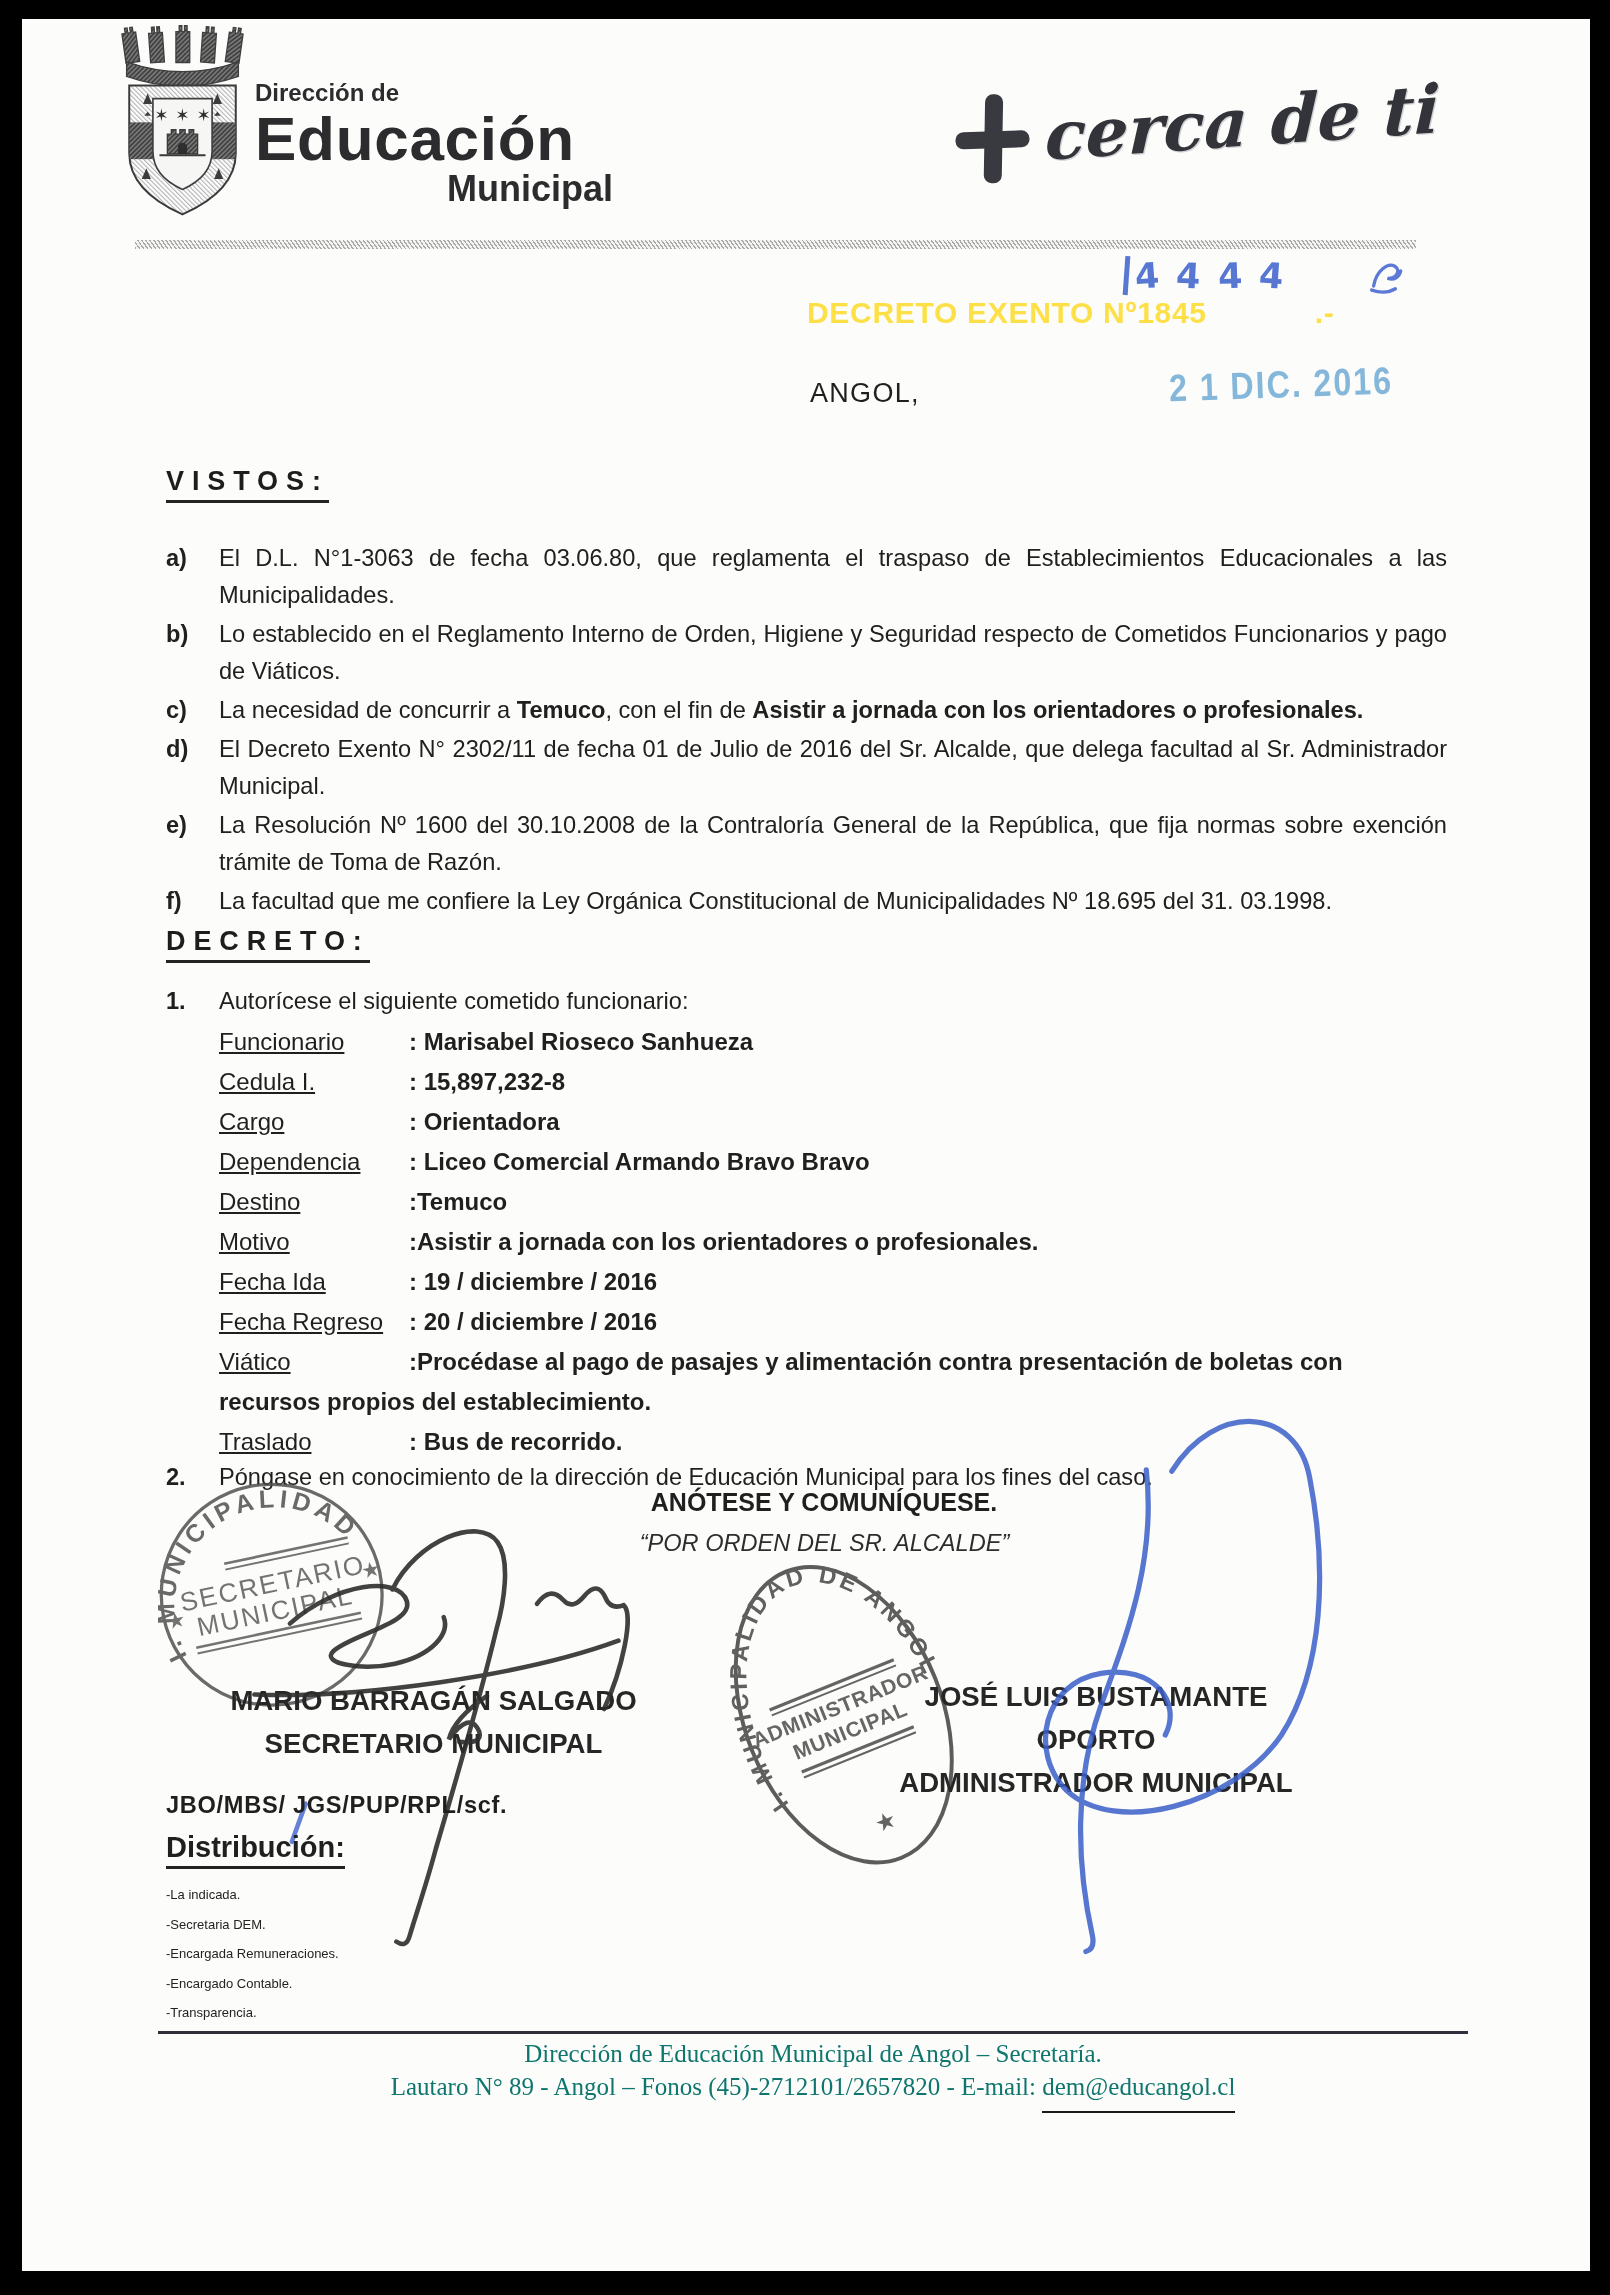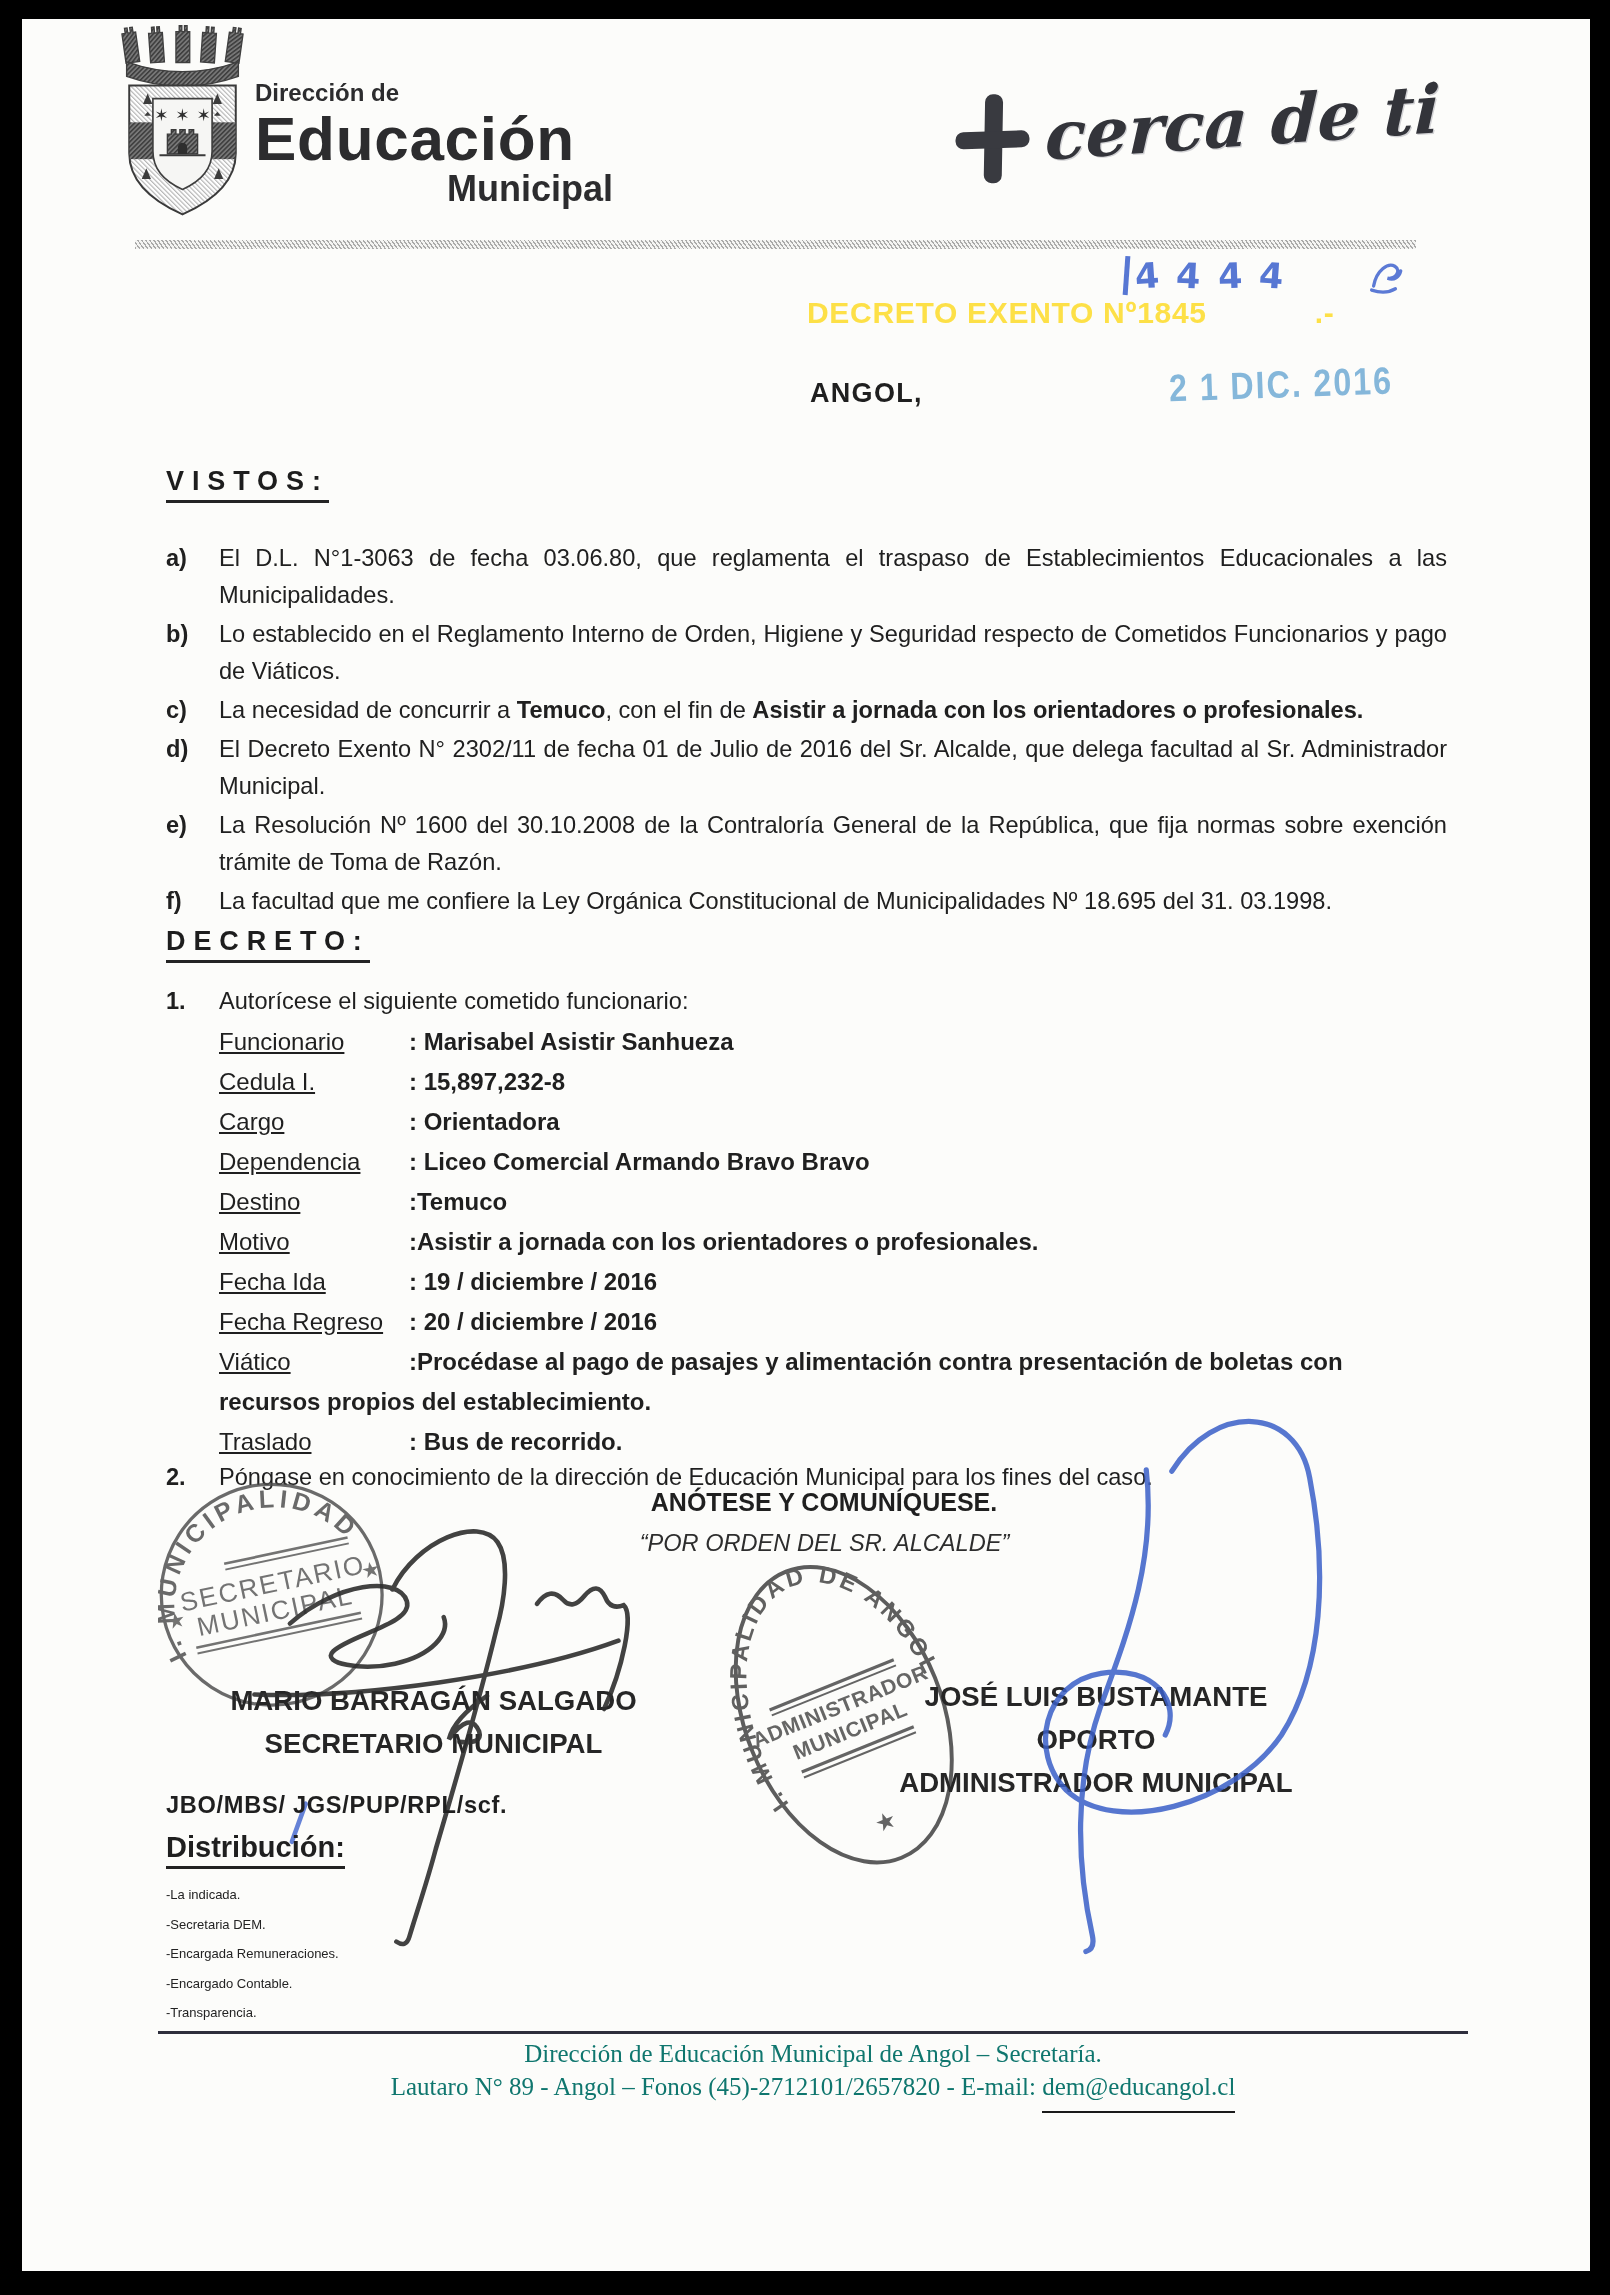--- a/index.html
+++ b/index.html
@@ -26,21 +26,21 @@
 
   
   #bluedigits{left:1124px;top:256px;display:flex;gap:17px;color:#4a6cd0;opacity:.92;
               font-family:"DejaVu Sans",sans-serif;font-weight:bold;font-size:35px;}
   #bluedigits .bar{width:4.6px;height:39px;background:#4a6cd0;transform:rotate(4deg);margin-right:-10.5px;}
   #bluedigits .d1{transform:rotate(-4deg);} #bluedigits .d2{transform:rotate(3deg);}
   #bluedigits .d3{transform:rotate(-2deg);} #bluedigits .d4{transform:rotate(4deg);}
   #bluemark{left:1367px;top:257px;}
   #decline{left:807px;top:296px;display:flex;font-size:30px;font-weight:bold;color:#fde047;letter-spacing:0.7px;}
   #decline .num{} #decline .suf{margin-left:108px;}
-  #angol{left:810px;top:378px;font-size:27px;font-weight:bold;letter-spacing:1.3px;}
+  #angol{left:810px;top:378px;font-size:27px;font-weight:normal;letter-spacing:1.3px;}
   #datestamp{left:1163px;top:365px;font-size:34px;font-weight:bold;letter-spacing:2px;color:#7cb2d8;
              transform:rotate(-2deg) scale(.95,1.12);opacity:.93;white-space:nowrap;}
 
   
   .sechead{font-size:27px;font-weight:bold;letter-spacing:7.9px;border-bottom:3.3px solid #242424;
            padding-bottom:3.3px;color:#1d1d1d;}
   #vistoshead{left:166px;top:466px;} #decretohead{left:166px;top:926px;}
 
   
   #vistos{left:166px;top:540px;width:1281px;font-size:23.6px;line-height:37px;color:#202020;}
@@ -191,21 +191,21 @@
 
   <div id="decretohead" class="abs sechead">DECRETO:</div>
   <div id="row1" class="abs itemrow">
     <span class="imark">1.</span>
     <span>Autorícese  el siguiente cometido funcionario:</span>
   </div>
 
   <div id="fields" class="abs">
     <div class="frow">
       <span class="flabel">Funcionario</span>
-      <span class="fvalue">: Marisabel Asistir Sanhueza</span>
+      <span class="fvalue">: Marisabel Rioseco Sanhueza</span>
     </div>
     <div class="frow">
       <span class="flabel">Cedula I.</span>
       <span class="fvalue">: 15,897,232-8</span>
     </div>
     <div class="frow">
       <span class="flabel">Cargo</span>
       <span class="fvalue">: Orientadora</span>
     </div>
     <div class="frow">

